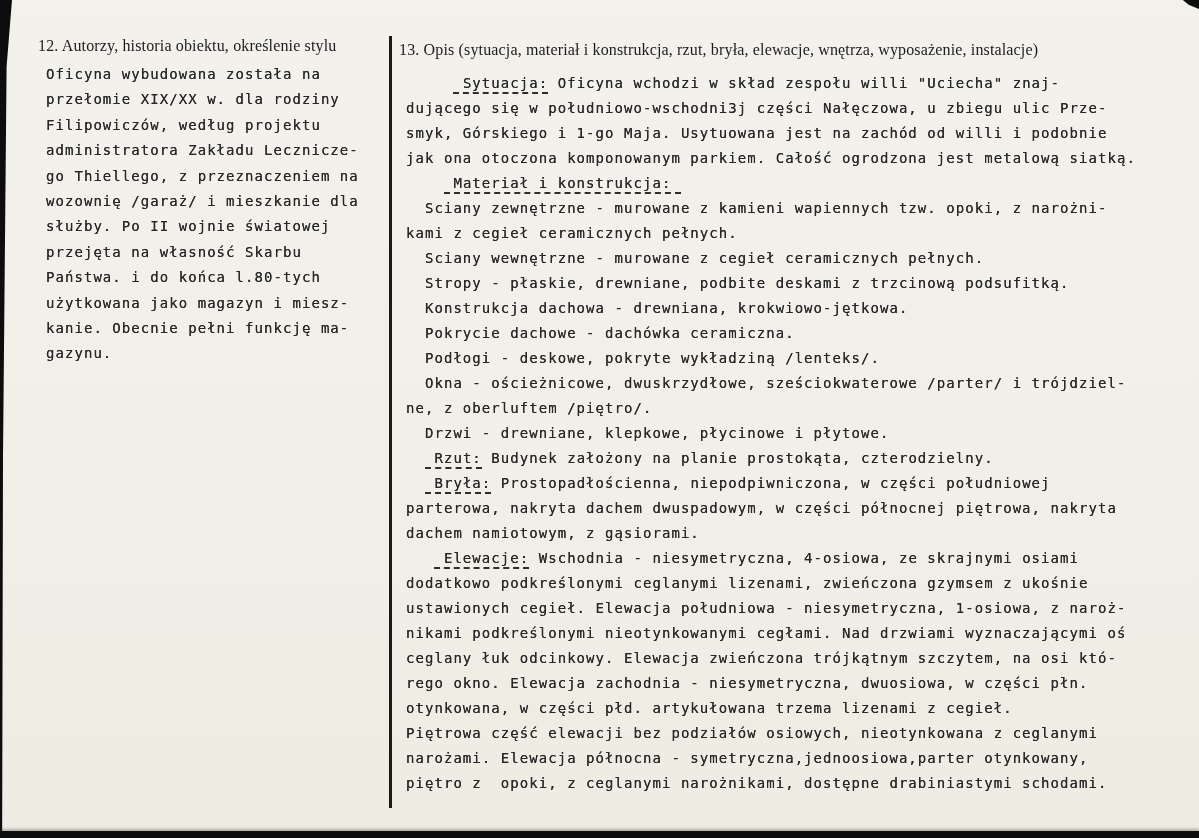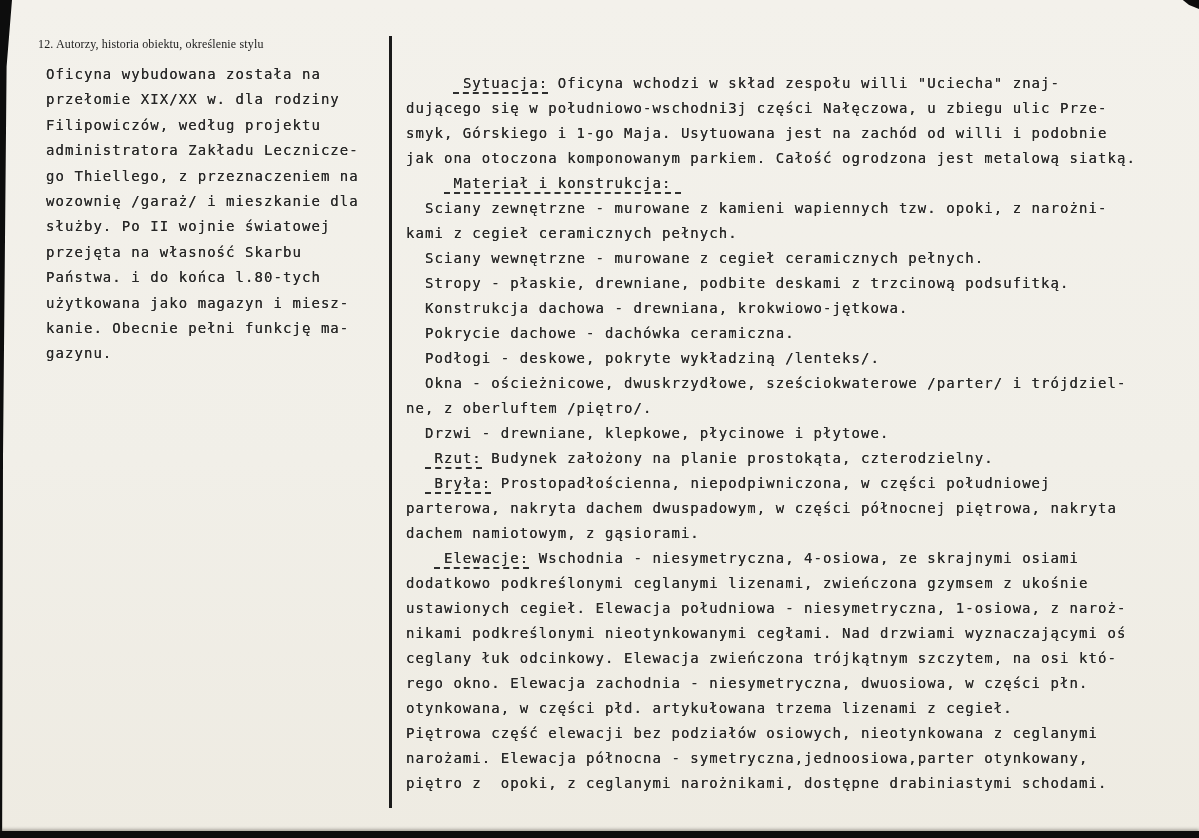--- a/index.html
+++ b/index.html
@@ -11,21 +11,21 @@
     position: relative;
     width: 1199px;
     height: 838px;
     overflow: hidden;
     background: var(--paper, #f1efe8);
     background-image: linear-gradient(180deg, #f3f1eb 0%, #f1efe8 55%, #eeebe2 100%);
   }
   .form-label {
     position: absolute;
     font-family: "Liberation Serif", serif;
-    font-size: 12px;
+    font-size: 16px;
     letter-spacing: 0.15px;
     color: #1c1c1c;
     white-space: pre;
   }
   .label-12 { left: 38px;  top: 37px; }
   .label-13 { left: 399px; top: 41px; }
   .typewriter {
     position: absolute;
     font-family: "DejaVu Sans Mono", monospace;
     font-size: 14px;
@@ -81,20 +81,21 @@
 <body>
 
 <div class="page">
 
   <div class="form-label label-12">12. Autorzy, historia obiektu, określenie stylu</div>
 
   <div class="typewriter lines-12"><div><span>Oficyna wybudowana została na</span></div><div><span>przełomie XIX/XX w. dla rodziny</span></div><div><span>Filipowiczów, według projektu</span></div><div><span>administratora Zakładu Lecznicze-</span></div><div><span>go Thiellego, z przeznaczeniem na</span></div><div><span>wozownię /garaż/ i mieszkanie dla</span></div><div><span>służby. Po II wojnie światowej</span></div><div><span>przejęta na własność Skarbu</span></div><div><span>Państwa. i do końca l.80-tych</span></div><div><span>użytkowana jako magazyn i miesz-</span></div><div><span>kanie. Obecnie pełni funkcję ma-</span></div><div><span>gazynu.</span></div></div>
 
   <div class="divider"></div>
 
+  <div class="form-label label-13">13. Opis (sytuacja, materiał i konstrukcja, rzut, bryła, elewacje, wnętrza, wyposażenie, instalacje)</div>
 
   <div class="typewriter lines-13"><div><span>     </span><span class="u"> Sytuacja:</span><span> Oficyna wchodzi w skład zespołu willi "Uciecha" znaj-</span></div><div><span>dującego się w południowo-wschodni3j części Nałęczowa, u zbiegu ulic Prze-</span></div><div><span>smyk, Górskiego i 1-go Maja. Usytuowana jest na zachód od willi i podobnie</span></div><div><span>jak ona otoczona komponowanym parkiem. Całość ogrodzona jest metalową siatką.</span></div><div><span>    </span><span class="u"> Materiał i konstrukcja: </span></div><div><span>  Sciany zewnętrzne - murowane z kamieni wapiennych tzw. opoki, z narożni-</span></div><div><span>kami z cegieł ceramicznych pełnych.</span></div><div><span>  Sciany wewnętrzne - murowane z cegieł ceramicznych pełnych.</span></div><div><span>  Stropy - płaskie, drewniane, podbite deskami z trzcinową podsufitką.</span></div><div><span>  Konstrukcja dachowa - drewniana, krokwiowo-jętkowa.</span></div><div><span>  Pokrycie dachowe - dachówka ceramiczna.</span></div><div><span>  Podłogi - deskowe, pokryte wykładziną /lenteks/.</span></div><div><span>  Okna - ościeżnicowe, dwuskrzydłowe, sześciokwaterowe /parter/ i trójdziel-</span></div><div><span>ne, z oberluftem /piętro/.</span></div><div><span>  Drzwi - drewniane, klepkowe, płycinowe i płytowe.</span></div><div><span>  </span><span class="u"> Rzut:</span><span> Budynek założony na planie prostokąta, czterodzielny.</span></div><div><span>  </span><span class="u"> Bryła:</span><span> Prostopadłościenna, niepodpiwniczona, w części południowej</span></div><div><span>parterowa, nakryta dachem dwuspadowym, w części północnej piętrowa, nakryta</span></div><div><span>dachem namiotowym, z gąsiorami.</span></div><div><span>   </span><span class="u"> Elewacje:</span><span> Wschodnia - niesymetryczna, 4-osiowa, ze skrajnymi osiami</span></div><div><span>dodatkowo podkreślonymi ceglanymi lizenami, zwieńczona gzymsem z ukośnie</span></div><div><span>ustawionych cegieł. Elewacja południowa - niesymetryczna, 1-osiowa, z naroż-</span></div><div><span>nikami podkreślonymi nieotynkowanymi cegłami. Nad drzwiami wyznaczającymi oś</span></div><div><span>ceglany łuk odcinkowy. Elewacja zwieńczona trójkątnym szczytem, na osi któ-</span></div><div><span>rego okno. Elewacja zachodnia - niesymetryczna, dwuosiowa, w części płn.</span></div><div><span>otynkowana, w części płd. artykułowana trzema lizenami z cegieł.</span></div><div><span>Piętrowa część elewacji bez podziałów osiowych, nieotynkowana z ceglanymi</span></div><div><span>narożami. Elewacja północna - symetryczna,jednoosiowa,parter otynkowany,</span></div><div><span>piętro z  opoki, z ceglanymi narożnikami, dostępne drabiniastymi schodami.</span></div></div>
 
   <div class="typewriter footer-note">c.d. Zał.nr 1</div>
 
   <div class="scan-left"></div>
   <div class="scan-bottom"></div>
   <div class="scan-corner"></div>
 
 </div>

